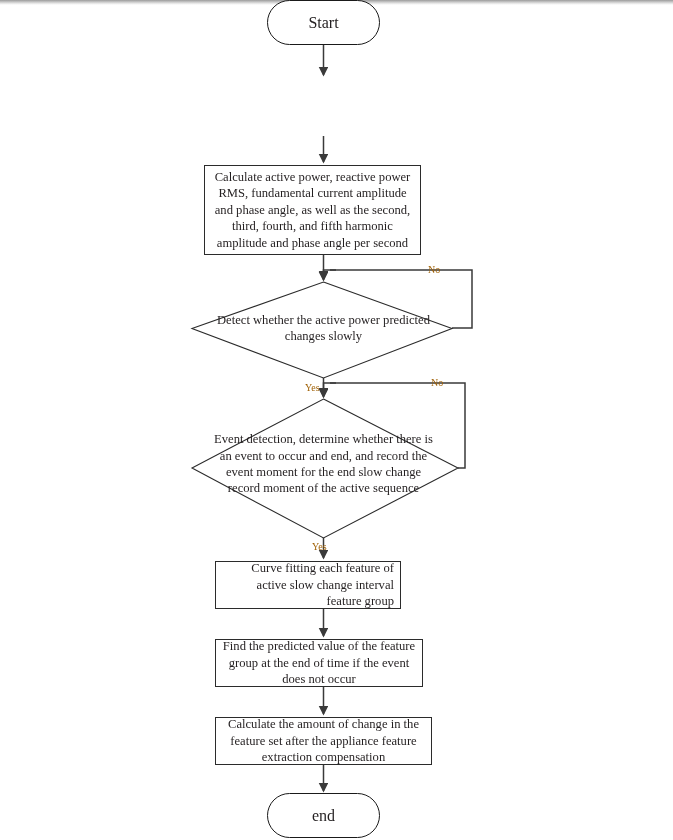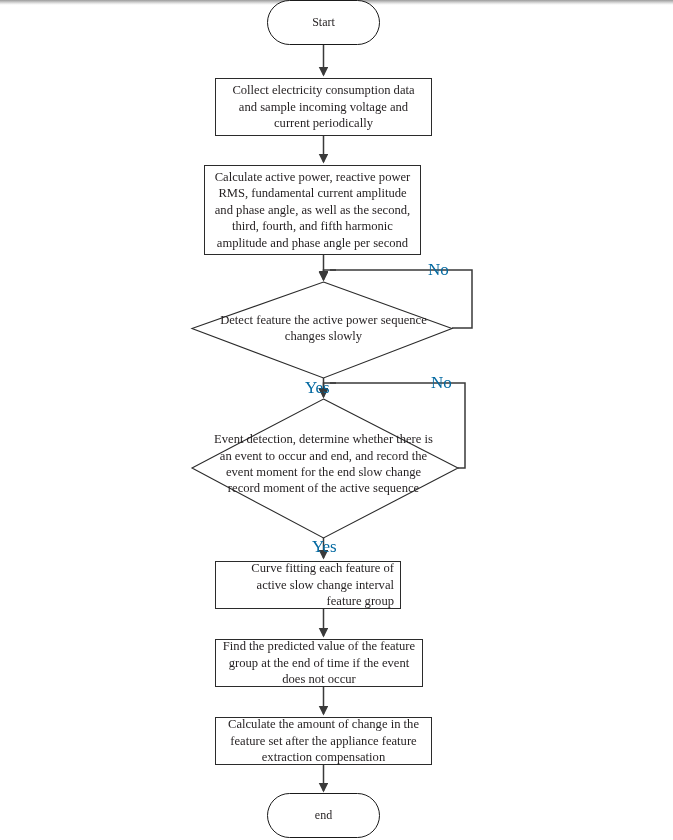--- a/index.html
+++ b/index.html
@@ -14,29 +14,29 @@
   #stage{position:absolute;left:0;top:0;width:673px;height:840px;}
   .topband{position:absolute;left:0;top:0;width:673px;height:5px;
     background:linear-gradient(to bottom,#9b9b9b 0%,#c9c9c9 40%,#f2f2f2 80%,#ffffff 100%);}
   svg.edges{position:absolute;left:0;top:0;width:673px;height:840px;}
 
   .node{position:absolute;box-sizing:border-box;display:flex;align-items:center;
     justify-content:center;text-align:center;background:#ffffff;}
   .node .txt{display:block;width:100%;padding:0 6px;box-sizing:border-box;}
 
   .terminal{border:1.3px solid #1a1a1a;border-radius:26px;}
-  .terminal .txt{font-size:12px;line-height:15px;}
+  .terminal .txt{font-size:16px;line-height:15px;}
 
   .process{border:1.1px solid #2b2b2b;}
   .process .txt{font-size:12.6px;line-height:16.4px;}
 
   .diamond{background:transparent;border:none;}
   .diamond .txt{font-size:12.6px;line-height:16.4px;position:relative;z-index:3;}
 
-  .edgelabel{position:absolute;font-size:17px;line-height:13px;color:#0369a1;
+  .edgelabel{position:absolute;font-size:10px;line-height:13px;color:#a16207;
     background:transparent;white-space:nowrap;}
 </style>
 </head>
 <body>
 
 <div id="stage">
 
   <div class="topband"></div>
 
   <svg class="edges" viewBox="0 0 673 840" xmlns="http://www.w3.org/2000/svg">
@@ -73,30 +73,27 @@
     <g stroke="#2b2b2b" stroke-width="1.1" fill="#ffffff">
       <polygon points="323.5,282 452,328.5 323.5,378 192,328.5"></polygon>
       <polygon points="323.5,399 458,468 323.5,538 192,468"></polygon>
     </g>
   </svg>
 
   <div class="node terminal" style="left:267px;top:0px;width:113px;height:45px;">
     <span class="txt">Start</span>
   </div>
 
-  <div class="node process" style="left:215px;top:78px;width:217px;height:58px;">
-    <span class="txt">Collect electricity consumption data and sample incoming voltage and current periodically</span>
-  </div>
 
   <div class="node process" style="left:204px;top:165px;width:217px;height:90px;">
     <span class="txt">Calculate active power, reactive power RMS, fundamental current amplitude and phase angle, as well as the second, third, fourth, and fifth harmonic amplitude and phase angle per second</span>
   </div>
 
   <div class="node diamond" style="left:205px;top:300px;width:237px;height:56px;">
-    <span class="txt">Detect feature the active power sequence changes slowly</span>
+    <span class="txt">Detect whether the active power predicted changes slowly</span>
   </div>
 
   <div class="node diamond" style="left:207px;top:422px;width:233px;height:84px;">
     <span class="txt">Event detection, determine whether there is an event to occur and end, and record the event moment for the end slow change record moment of the active sequence</span>
   </div>
 
   <div class="node process" style="left:215px;top:561px;width:186px;height:48px;text-align:right;">
     <span class="txt">Curve fitting each feature of active slow change interval feature group</span>
   </div>
 

